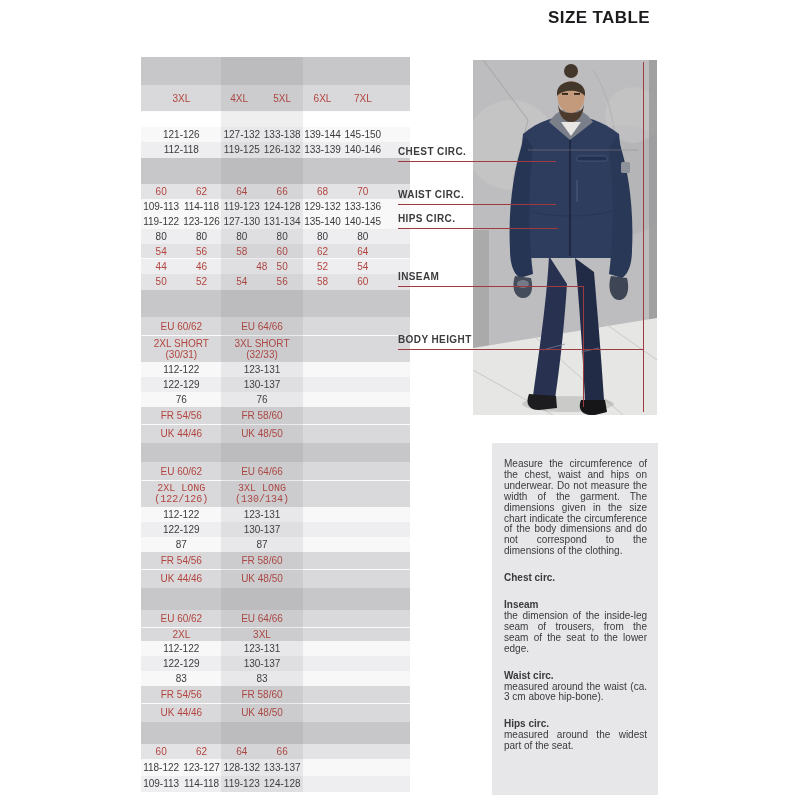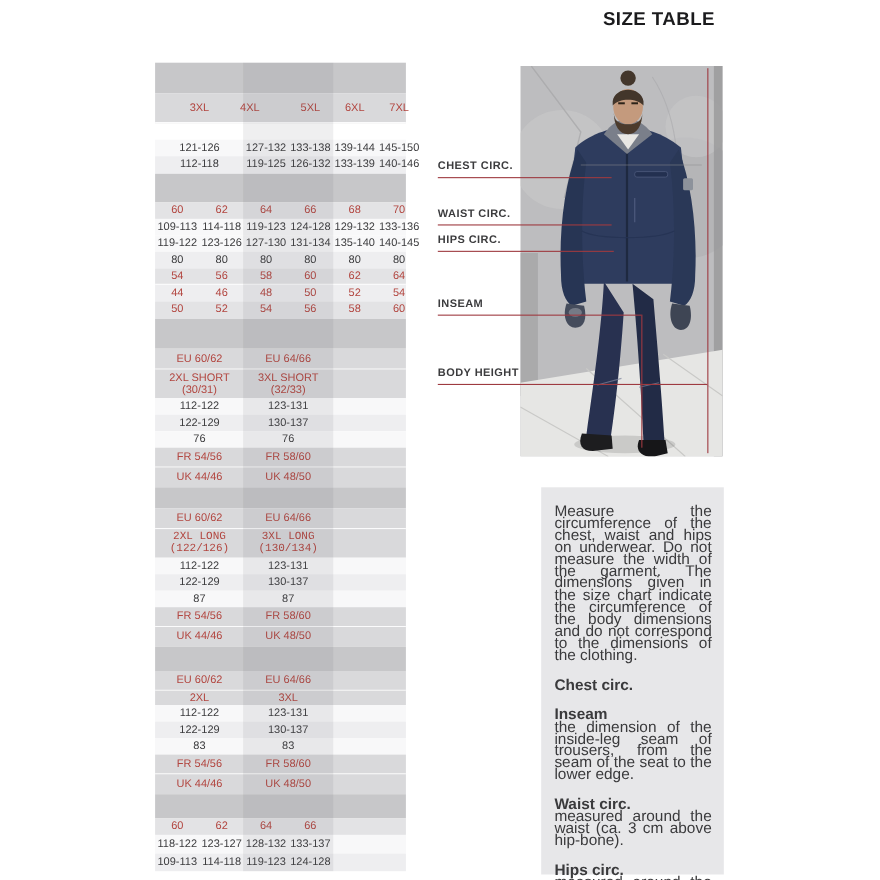--- a/index.html
+++ b/index.html
@@ -5,57 +5,57 @@
   html,body{margin:0;padding:0;background:#fff;}
   #page{position:relative;width:800px;height:800px;background:#ffffff;overflow:hidden;
         font-family:"Liberation Sans","DejaVu Sans",sans-serif;}
 
   
   #title{position:absolute;left:400px;top:8px;width:250px;text-align:right;
          font-size:17px;font-weight:bold;letter-spacing:.4px;color:#1b1b1d;}
 
   
   #size-table{position:absolute;left:141px;top:0;width:242px;height:800px;}
-  .trow{position:absolute;left:0;width:228px;}
+  .trow{position:absolute;left:0;width:269px;}
   .trow.sep{box-shadow:inset 0 -1px 0 #fbfbfc;}
   .tcell{position:absolute;top:0;height:100%;display:flex;align-items:center;justify-content:center;
          font-size:10px;color:#3b3b3d;text-align:center;white-space:pre-line;line-height:1.15;}
   .tcell.red{color:#b2453f;}
   #col-band{position:absolute;left:221px;top:57px;width:82px;height:735px;
             background:rgba(95,95,110,0.10);pointer-events:none;}
 
   
   .fig-label{position:absolute;left:398px;font-size:10px;font-weight:600;letter-spacing:.4px;color:#3c3c3e;}
   .mline{position:absolute;height:1px;background:#9e3a40;}
   .vline{position:absolute;width:1px;background:#9e3a40;}
 
   
   #photo{position:absolute;left:473px;top:60px;width:184px;height:355px;}
 
   
   #info-panel{position:absolute;left:492px;top:443px;width:166px;height:352px;
               background:#e7e7e9;box-sizing:border-box;padding:16px 11px 10px 12px;
-              color:#3a3a3c;font-size:14px;line-height:10.9px;}
+              color:#3a3a3c;font-size:10px;line-height:10.9px;}
   #info-intro{text-align:justify;margin:0;}
   .def-block{margin-top:16px;}
   .def-term{font-weight:bold;}
   .def-desc{text-align:justify;}
 </style>
 </head>
 <body>
 
 <div id="page">
 
   <div id="title">SIZE TABLE</div>
 
   <div id="size-table">
       <div class="trow" style="top: 57px; height: 28px; background: rgb(199, 199, 201);"></div>
       <div class="trow sep" style="top: 85px; height: 27px; background: rgb(217, 217, 219);">
         <span class="tcell red" style="left: 0px; width: 80.6667px;">3XL</span>
-        <span class="tcell red" style="left: 66px; width: 40.3333px; text-align: right;">4XL</span>
+        <span class="tcell red" style="left: 78px; width: 40.3333px; text-align: right;">4XL</span>
         <span class="tcell red" style="left: 121px; width: 40.3333px;">5XL</span>
         <span class="tcell red" style="left: 161.333px; width: 40.3333px;">6XL</span>
         <span class="tcell red" style="left: 201.667px; width: 40.3333px;">7XL</span>
       </div>
       <div class="trow" style="top: 127px; height: 15px; background: rgb(248, 248, 249);">
         <span class="tcell" style="left: 0px; width: 80.6667px;">121-126</span>
         <span class="tcell" style="left: 80.6667px; width: 40.3333px;">127-132</span>
         <span class="tcell" style="left: 121px; width: 40.3333px;">133-138</span>
         <span class="tcell" style="left: 161.333px; width: 40.3333px;">139-144</span>
         <span class="tcell" style="left: 201.667px; width: 40.3333px;">145-150</span>
@@ -104,21 +104,21 @@
         <span class="tcell red" style="left: 0px; width: 40.3333px;">54</span>
         <span class="tcell red" style="left: 40.3333px; width: 40.3333px;">56</span>
         <span class="tcell red" style="left: 80.6667px; width: 40.3333px;">58</span>
         <span class="tcell red" style="left: 121px; width: 40.3333px;">60</span>
         <span class="tcell red" style="left: 161.333px; width: 40.3333px;">62</span>
         <span class="tcell red" style="left: 201.667px; width: 40.3333px;">64</span>
       </div>
       <div class="trow" style="top: 259px; height: 15px; background: rgb(238, 238, 240);">
         <span class="tcell red" style="left: 0px; width: 40.3333px;">44</span>
         <span class="tcell red" style="left: 40.3333px; width: 40.3333px;">46</span>
-        <span class="tcell red" style="left: 80.6667px; width: 40.3333px;">48</span>
+        <span class="tcell red" style="left: 80.6667px; width: 40.3333px; padding-left: 20px;">48</span>
         <span class="tcell red" style="left: 121px; width: 40.3333px;">50</span>
         <span class="tcell red" style="left: 161.333px; width: 40.3333px;">52</span>
         <span class="tcell red" style="left: 201.667px; width: 40.3333px;">54</span>
       </div>
       <div class="trow" style="top: 274px; height: 16px; background: rgb(227, 227, 229);">
         <span class="tcell red" style="left: 0px; width: 40.3333px;">50</span>
         <span class="tcell red" style="left: 40.3333px; width: 40.3333px;">52</span>
         <span class="tcell red" style="left: 80.6667px; width: 40.3333px;">54</span>
         <span class="tcell red" style="left: 121px; width: 40.3333px;">56</span>
         <span class="tcell red" style="left: 161.333px; width: 40.3333px;">58</span>

